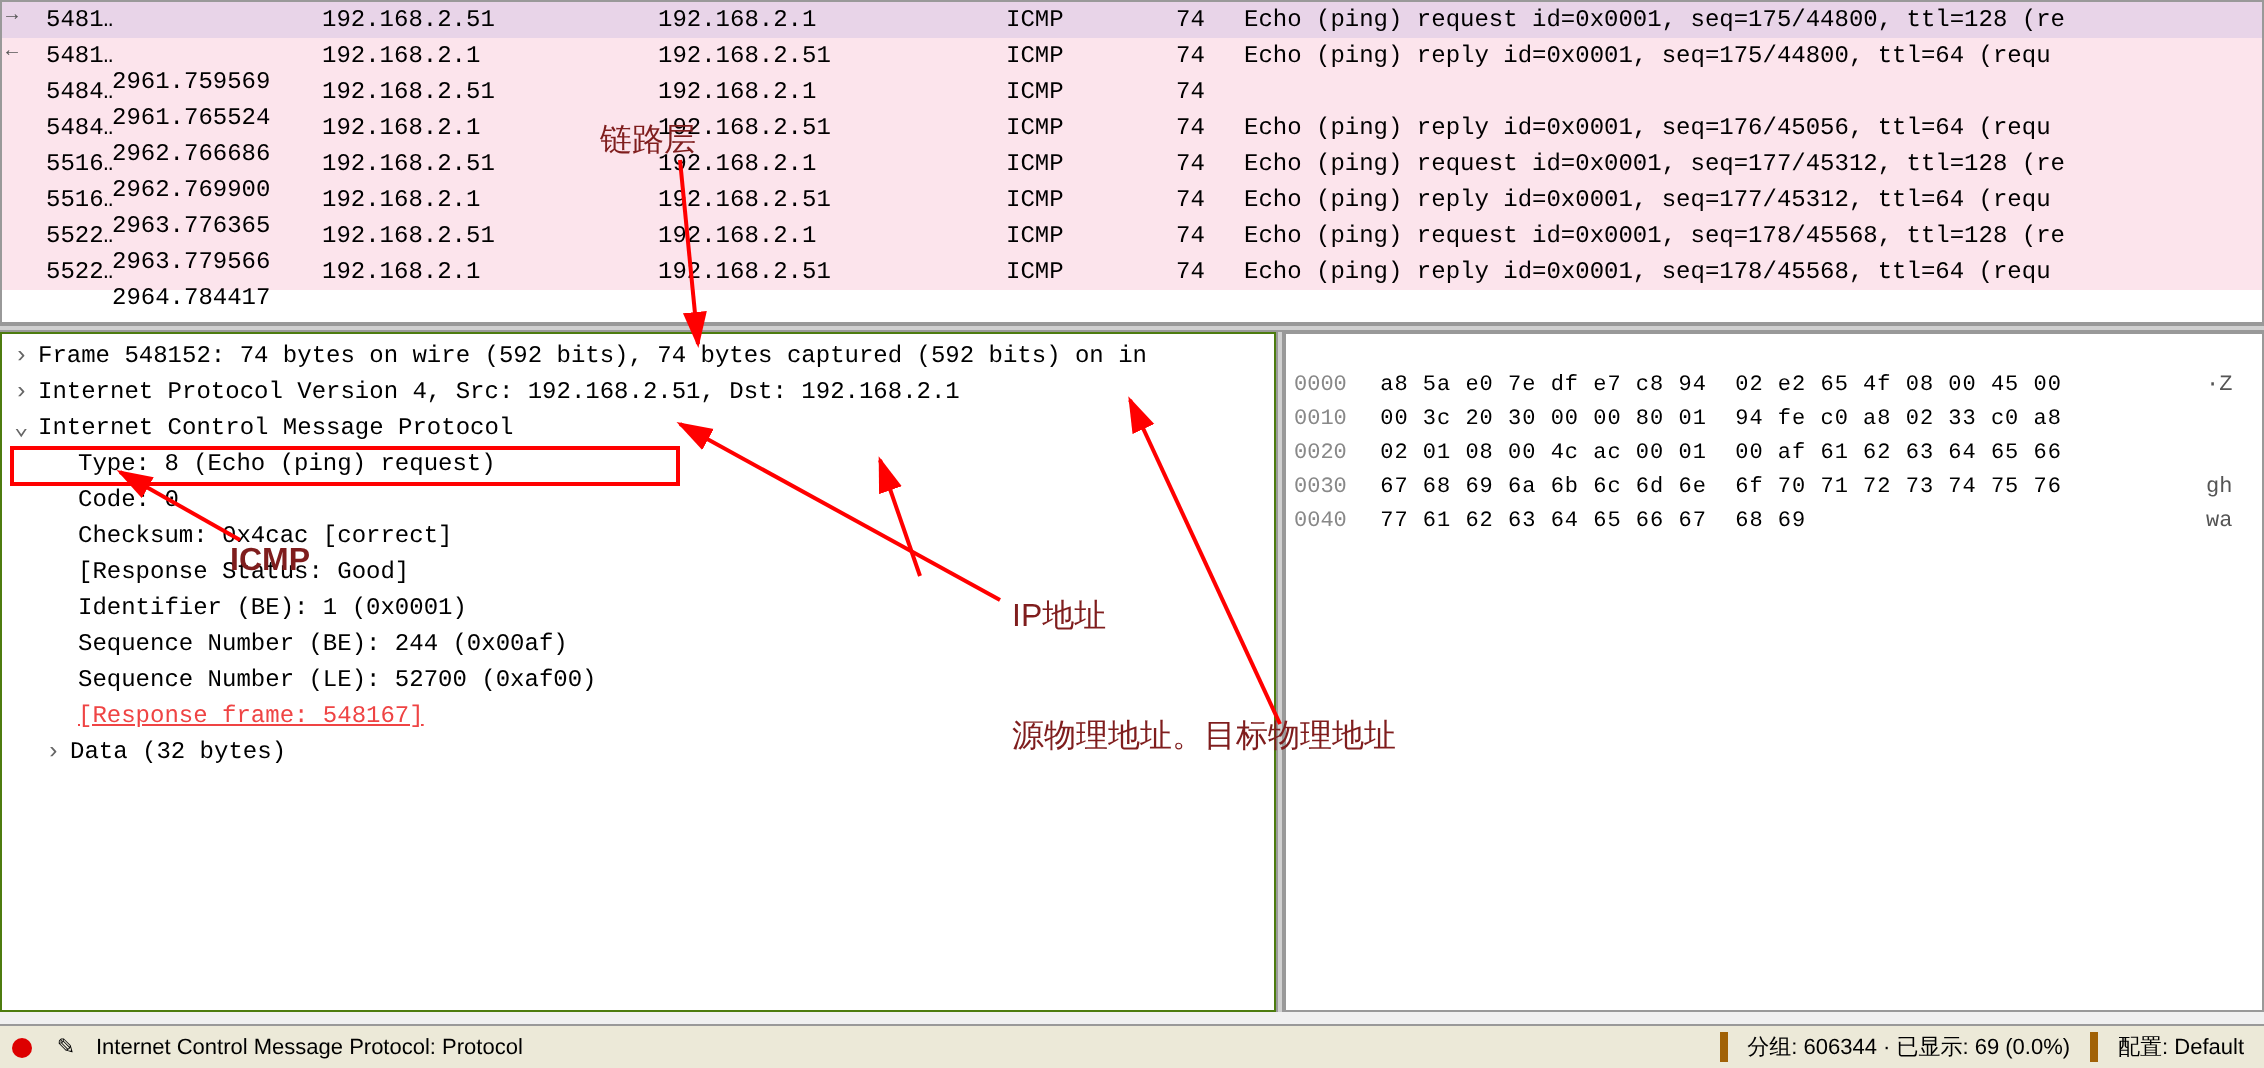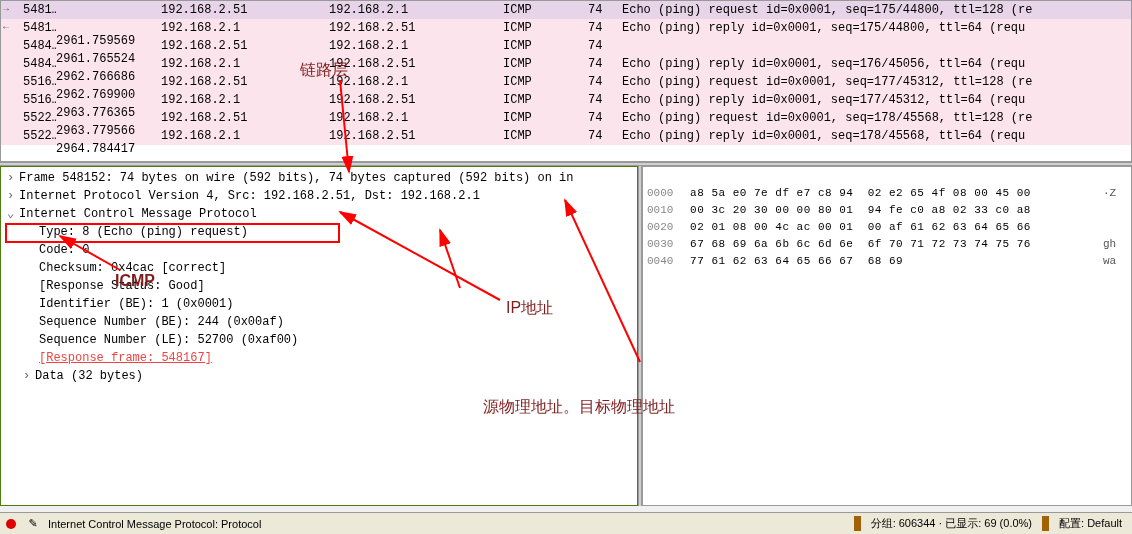--- a/index.html
+++ b/index.html
@@ -35,21 +35,21 @@
   .hex-pane { flex: 1; background: #fff; border: 1px solid #999; overflow: hidden; padding: 18px 4px; font-size: 11px; font-family: Liberation Mono, monospace; }
   .hex-line { display: flex; height: 17px; line-height: 17px; white-space: pre; }
   .hex-offset { color: #888; width: 36px; }
   .hex-bytes { flex: 1; letter-spacing: 0.5px; }
   .hex-ascii { width: 24px; color: #555; }
   
   .statusbar { position: absolute; bottom: 0; left: 0; right: 0; height: 22px; background: #ece9d8; border-top: 1px solid #999; display: flex; align-items: center; font-family: Tahoma, sans-serif; font-size: 11px; }
   .status-icon { width: 14px; height: 14px; margin: 0 4px; display: inline-flex; align-items: center; justify-content: center; }
   .red-dot { width: 10px; height: 10px; background: #d00; border-radius: 50%; }
   .status-text { flex: 1; padding-left: 4px; }
-  .status-right { padding: 0 10px; border-left: 7px solid #a16207; }
+  .status-right { padding: 0 10px; border-left: 4px solid #a16207; }
   
   .annotation { position: absolute; color: #7f1d1d; font-family: "SimSun", sans-serif; font-size: 16px; pointer-events: none; z-index: 100; }
   .arrow-svg { position: absolute; pointer-events: none; z-index: 99; }
 </style>
 </head>
 <body>
 
 <div class="packet-list" id="packet-list">
     <span class="arrow-marker" style="top: 2px;">→</span>
     <div class="packet-row request selected">
@@ -160,21 +160,21 @@
     </span>
   <span class="status-icon">✎</span>
   <span class="status-text">Internet Control Message Protocol: Protocol</span>
   <span class="status-right">分组: 606344 · 已显示: 69 (0.0%)</span>
   <span class="status-right">配置: Default</span>
 </div>
 
 <div class="annotation" style="left:300px; top:60px;">链路层</div>
 <div class="annotation" style="left:115px; top:272px; font-weight:bold;">ICMP</div>
 <div class="annotation" style="left:506px; top:298px;">IP地址</div>
-<div class="annotation" style="left:483px; top:358px;margin-top:39px;">源物理地址。目标物理地址</div>
+<div class="annotation" style="left:506px; top:358px;">源物理地址。目标物理地址</div>
 
 <svg class="arrow-svg" style="left:0;top:0;width:1132px;height:534px;">
   <defs>
       <marker id="ah" markerWidth="10" markerHeight="10" refX="8" refY="3" orient="auto">
         <path d="M0,0 L9,3 L0,6 Z" fill="#ff0000"></path>
       </marker>
     </defs>
   <line x1="340" y1="80" x2="349" y2="172" stroke="#ff0000" stroke-width="2" marker-end="url(#ah)"></line>
   <line x1="500" y1="300" x2="340" y2="212" stroke="#ff0000" stroke-width="2" marker-end="url(#ah)"></line>
   <line x1="460" y1="288" x2="440" y2="230" stroke="#ff0000" stroke-width="2" marker-end="url(#ah)"></line>

